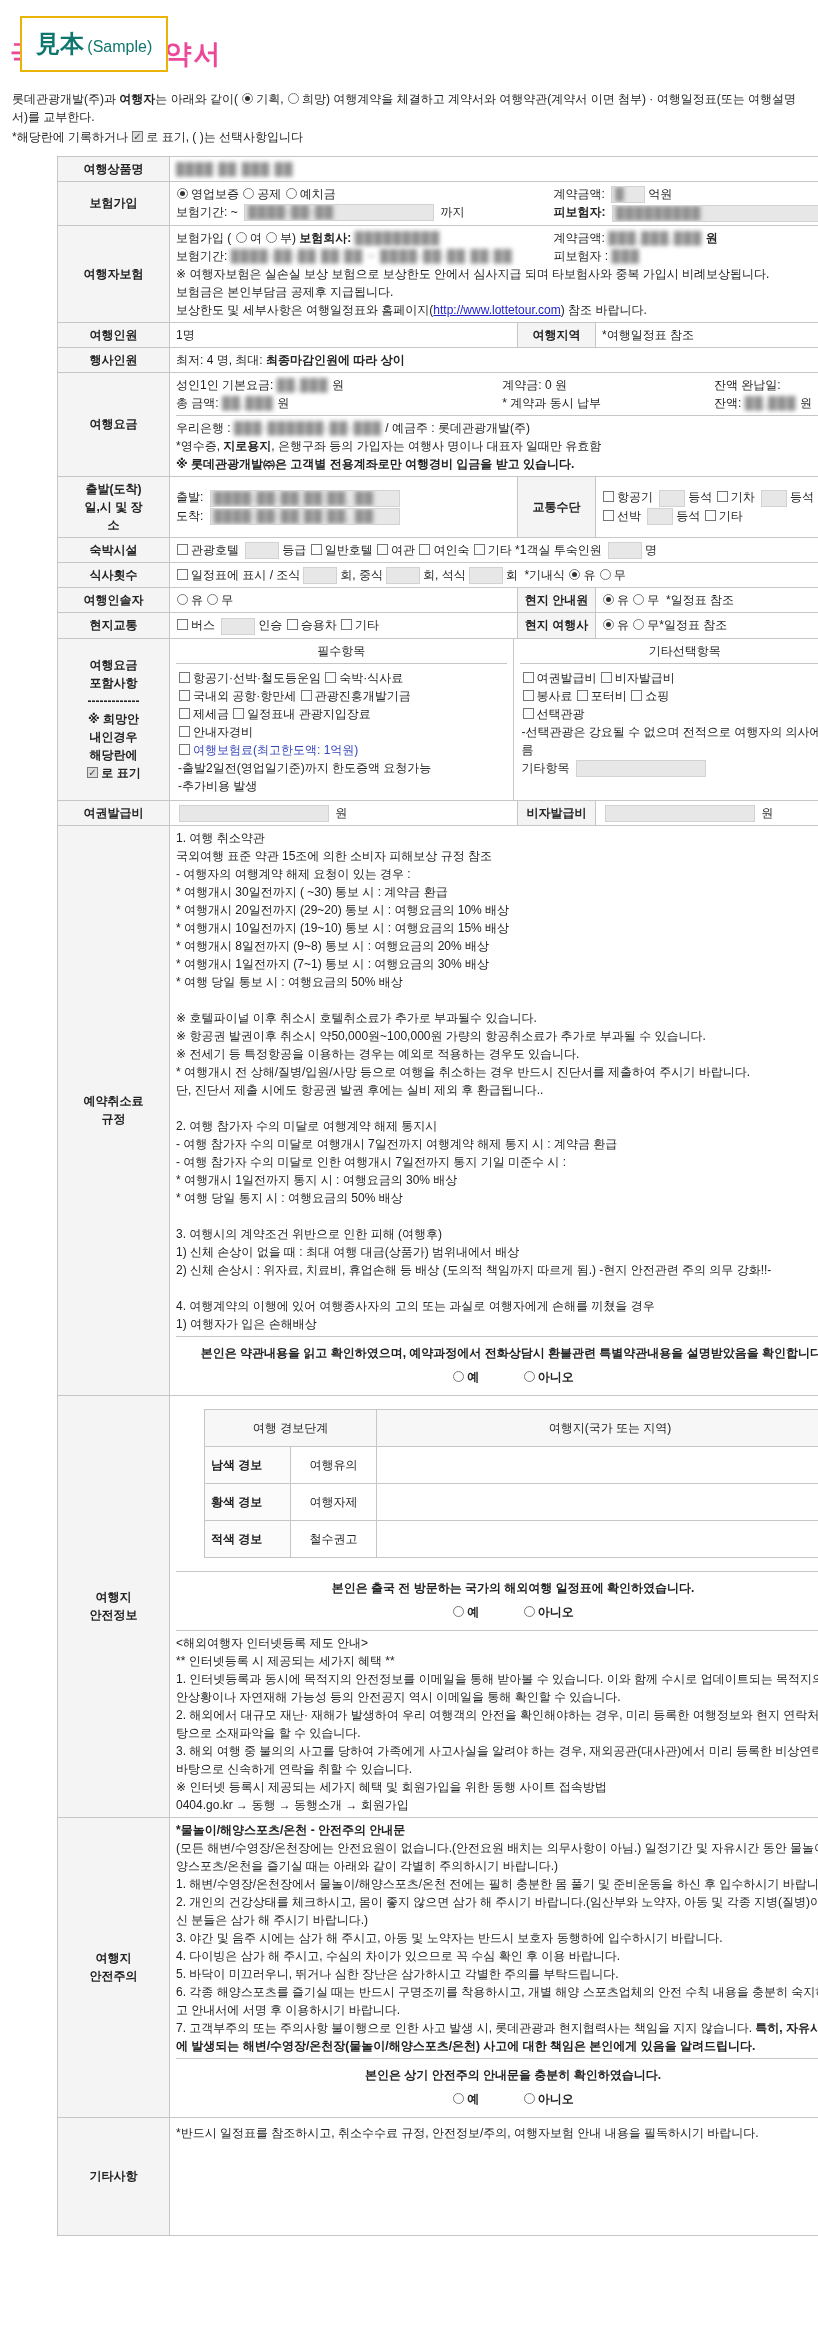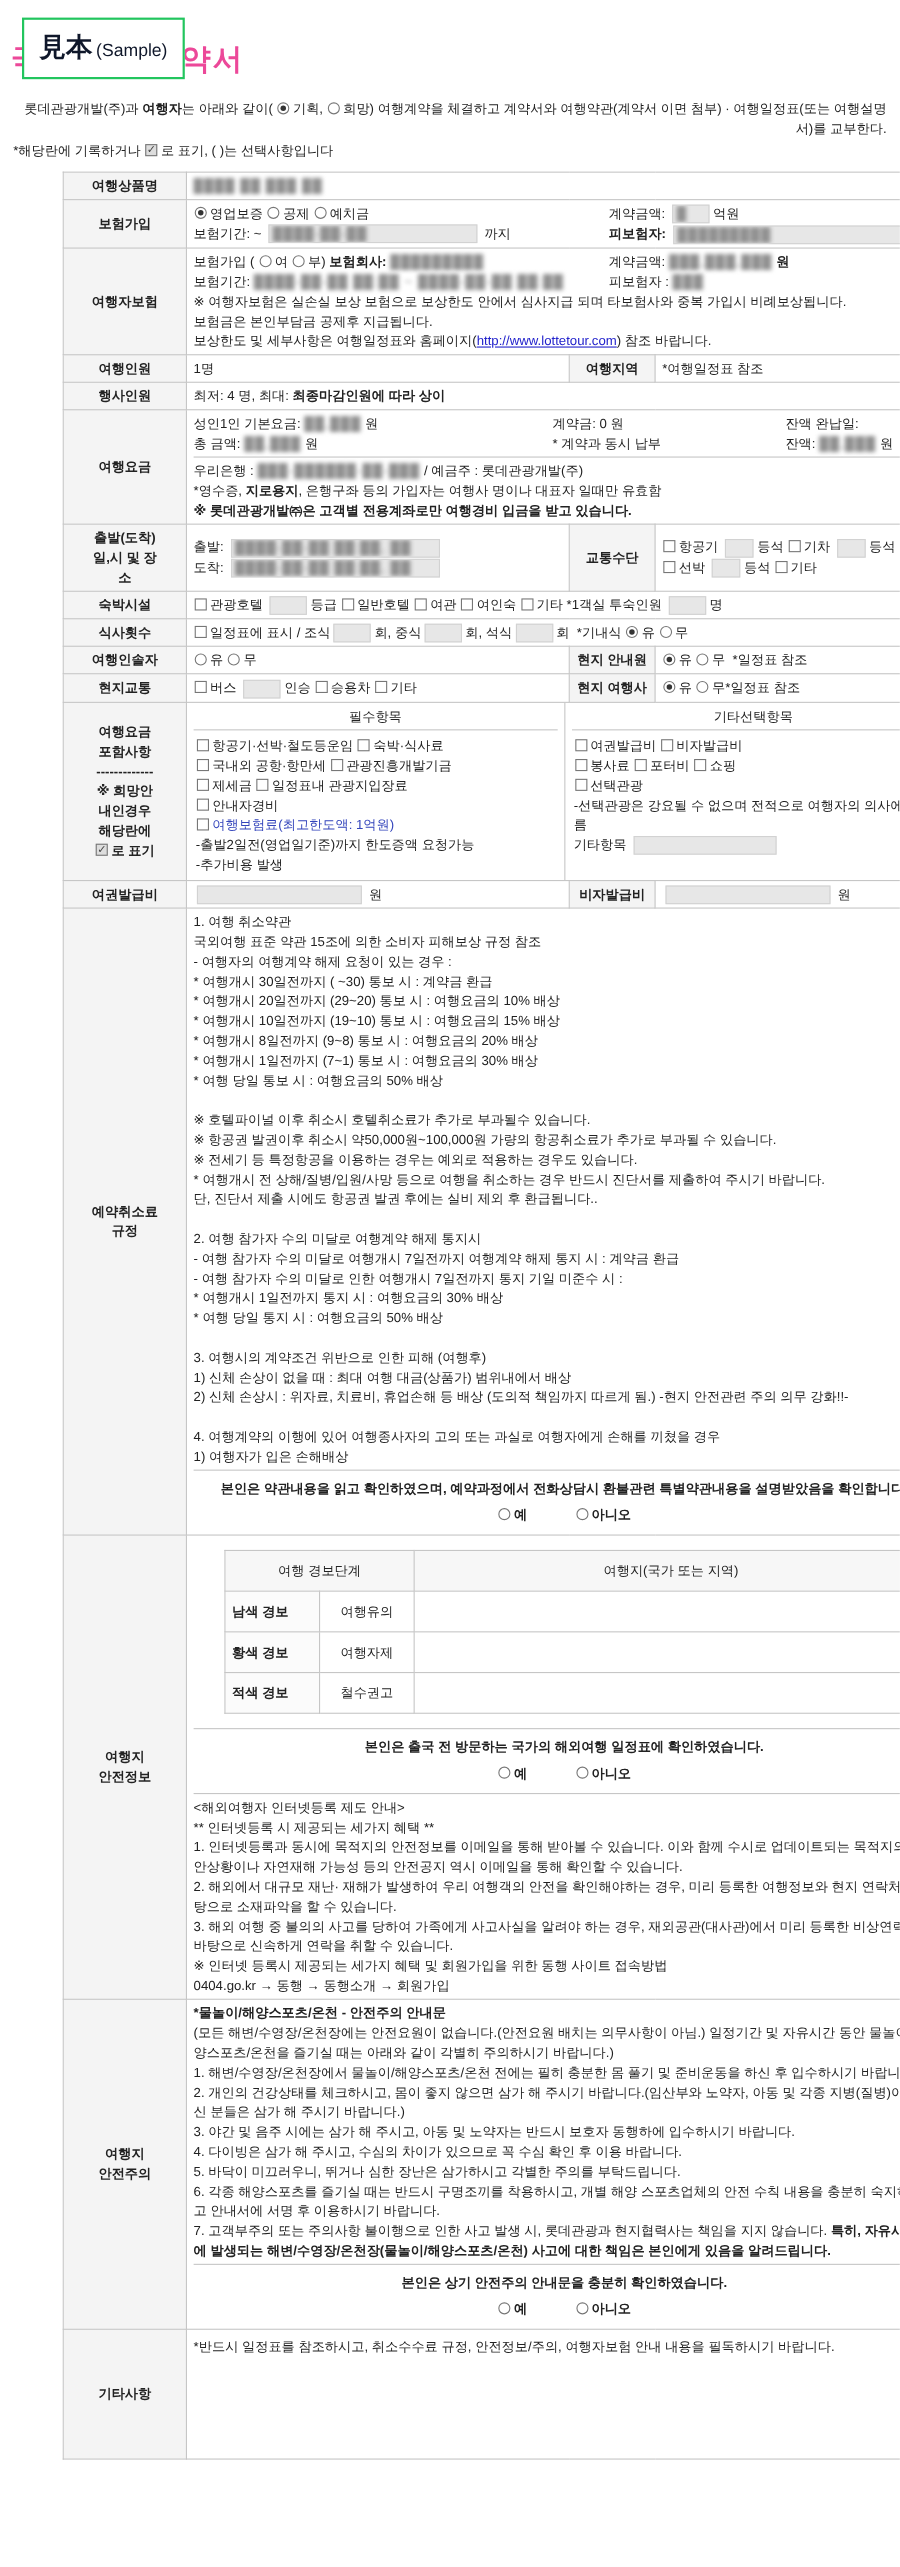--- a/index.html
+++ b/index.html
@@ -9,30 +9,30 @@
     font-family: "Liberation Sans", "DejaVu Sans", sans-serif;
     font-size: 12px;
     color: #222;
     padding: 8px 10px 20px 10px;
     line-height: 1.5;
   }
   
   .topbar { position: relative; height: 78px; margin-bottom: 4px; }
   .sample-box {
     position: absolute; left: 10px; top: 8px;
-    border: 2px solid #22c55e; background: #fff;
-    padding: 8px 14px; color: #0f172a; white-space: nowrap;
+    border: 2px solid #eab308; background: #fff;
+    padding: 8px 14px; color: #0f766e; white-space: nowrap;
   }
   .sample-box .kanji { font-size: 24px; font-weight: bold; }
   .sample-box .latin { font-size: 16px; }
   .doc-title {
     text-align: left; font-size: 27px; font-weight: bold;
     padding-top: 26px; letter-spacing: 2px; color: #ec4899;
   }
-  .intro { margin: 2px 2px 2px 2px; text-align: right; }
+  .intro { margin: 2px 2px 2px 2px; }
   .intro-note { margin: 0 2px 10px 2px; }
 
   
   .rb {
     display: inline-block; width: 11px; height: 11px;
     border: 1px solid #777; border-radius: 50%；;
     border-radius: 50%; background: #fff; vertical-align: -1px;
     margin: 0 3px 0 1px; position: relative;
   }
   .rb.sel::after {

